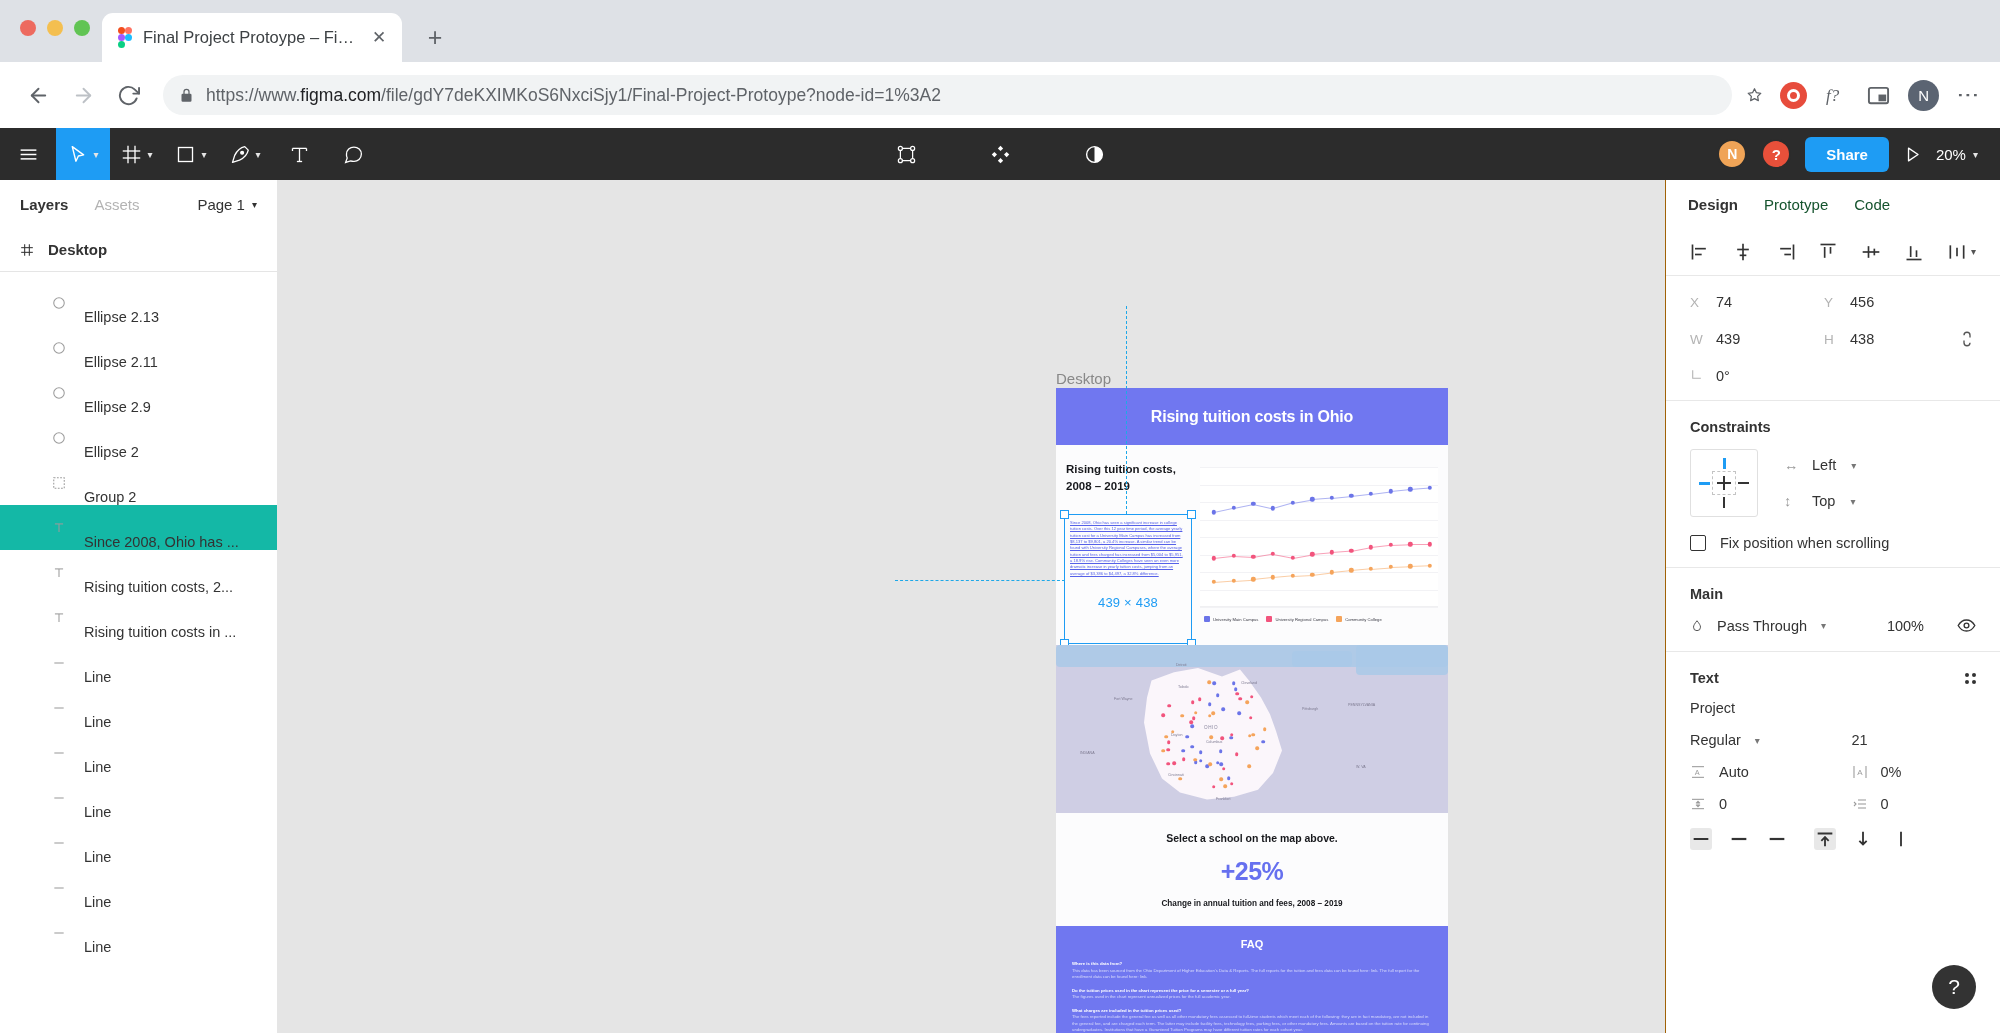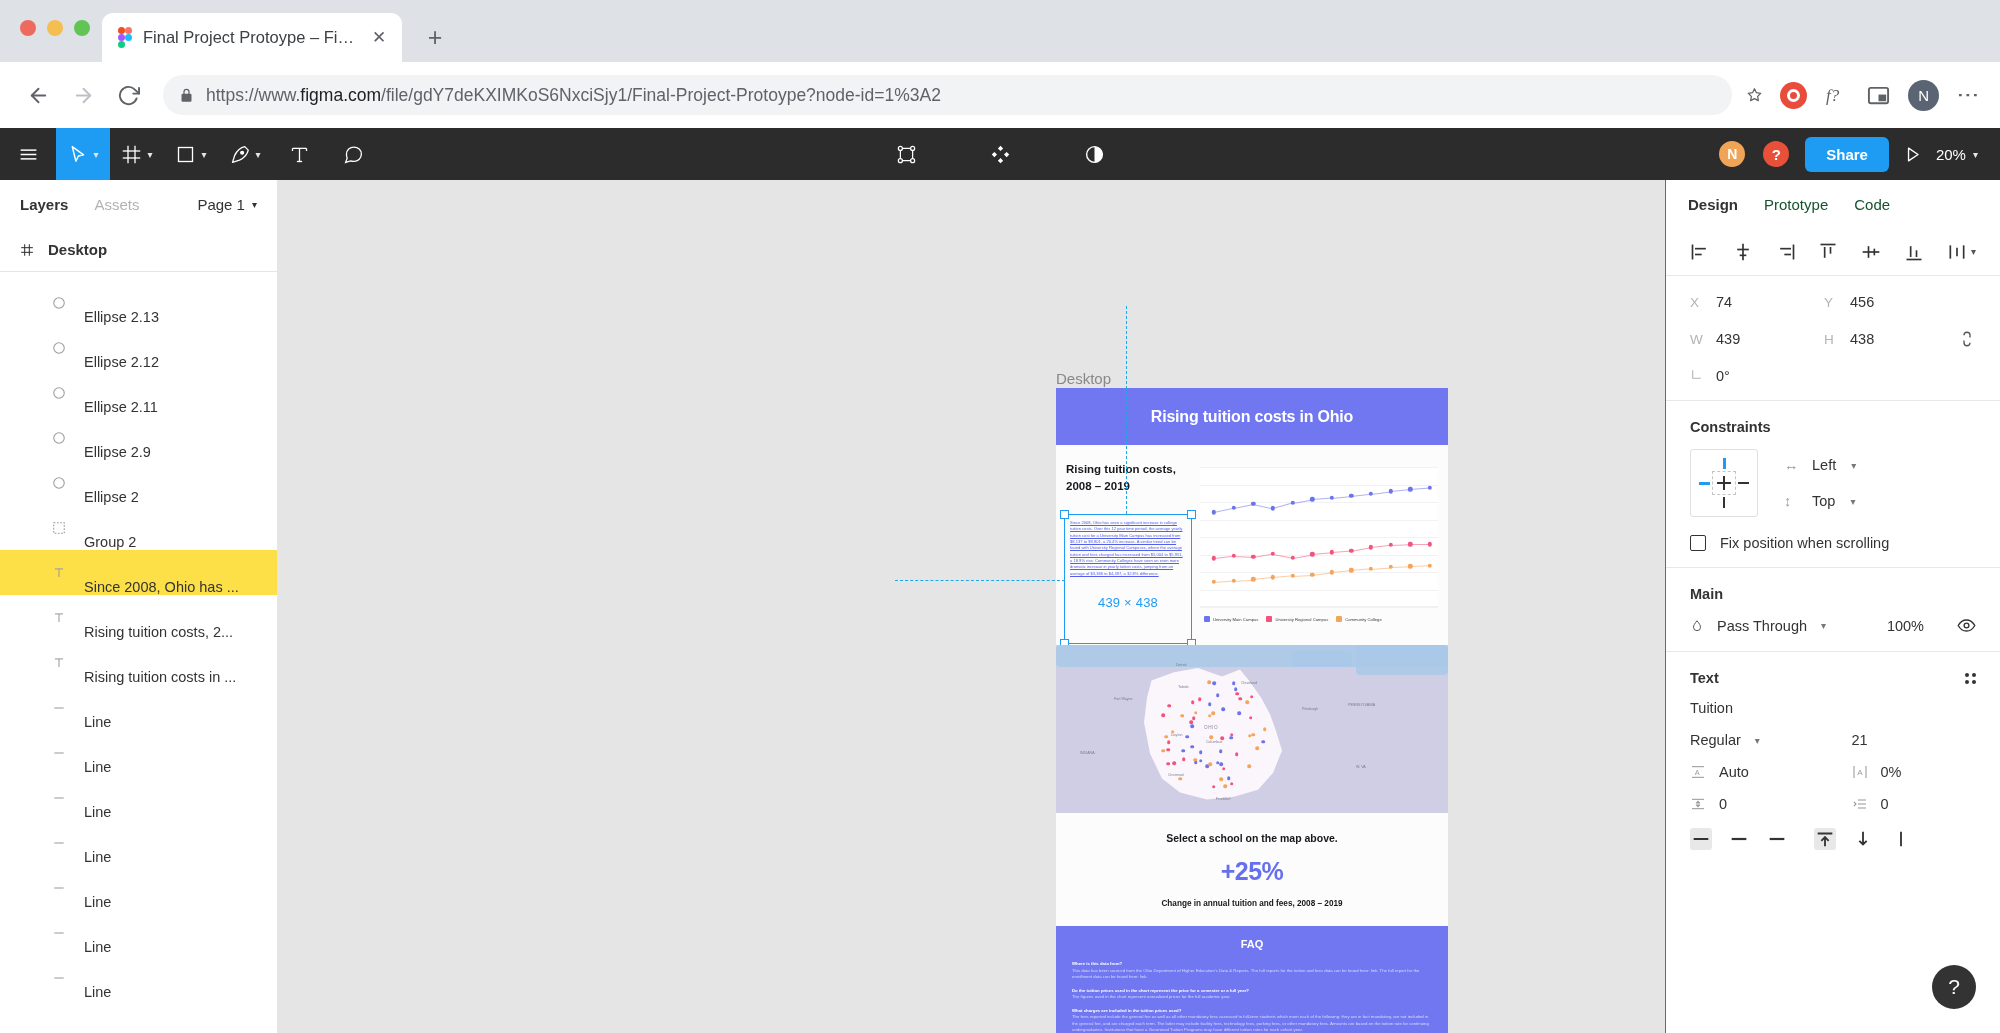--- a/index.html
+++ b/index.html
@@ -138,21 +138,21 @@
   .lp-root {
     height:44px; display:flex; align-items:center; gap:14px; padding:0 20px;
     font-size:15px; font-weight:600; color:#333;
     border-bottom:1px solid #e5e5e5;
   }
   .layer-list { flex:1; overflow:hidden; padding-top:8px; }
   .layer-row {
     height:45px; display:flex; align-items:center; gap:18px;
     padding-left:52px; font-size:14.5px; color:#333;
   }
-  .layer-row.selected { background:#fde047; }
+  .layer-row.selected { background:#14b8a6; }
   .layer-ico { width:14px; height:14px; flex:0 0 14px; color:#9b9b9b; }
   .layer-name { white-space:nowrap; overflow:hidden; text-overflow:ellipsis;
                 padding-right:14px;margin-top:28px; }
 
   
   .canvas { flex:1; background:#e5e5e5; position:relative; overflow:hidden; }
   .frame-label {
     position:absolute; left:778px; top:190px; font-size:15px; color:#888;
   }
   .artboard {
@@ -510,26 +510,20 @@
               <line x1="2" y1="16" x2="22" y2="16"></line>
             </svg>
           <span>Desktop</span>
         </div>
         <div class="layer-list" id="layer-list">
             <div class="layer-row">
               <span class="layer-ico"><svg viewBox="0 0 24 24" fill="none" stroke="currentColor" stroke-width="1.8">
                   <circle cx="12" cy="12" r="9"></circle>
                 </svg></span>
               <span class="layer-name">Ellipse 2.13</span>
-            </div>
-            <div class="layer-row">
-              <span class="layer-ico"><svg viewBox="0 0 24 24" fill="none" stroke="currentColor" stroke-width="1.8">
-                  <circle cx="12" cy="12" r="9"></circle>
-                </svg></span>
-              <span class="layer-name">Ellipse 2.12</span>
             </div>
             <div class="layer-row">
               <span class="layer-ico"><svg viewBox="0 0 24 24" fill="none" stroke="currentColor" stroke-width="1.8">
                   <circle cx="12" cy="12" r="9"></circle>
                 </svg></span>
               <span class="layer-name">Ellipse 2.11</span>
             </div>
             <div class="layer-row">
               <span class="layer-ico"><svg viewBox="0 0 24 24" fill="none" stroke="currentColor" stroke-width="1.8">
                   <circle cx="12" cy="12" r="9"></circle>
@@ -973,21 +967,21 @@
         <div class="rp-sec nb">
           <div class="rp-h">
             <span>Text</span>
             <span class="dots6">
                 <i></i>
                 <i></i>
                 <i></i>
                 <i></i>
               </span>
           </div>
-          <div class="font-name">Tuition</div>
+          <div class="font-name">Project</div>
           <div class="txt-row">
             <span class="half">
               <span>Regular</span>
               <span class="chev" style="color:#777">▾</span>
             </span>
             <span class="half">
               <span>21</span>
             </span>
           </div>
           <div class="txt-row">

